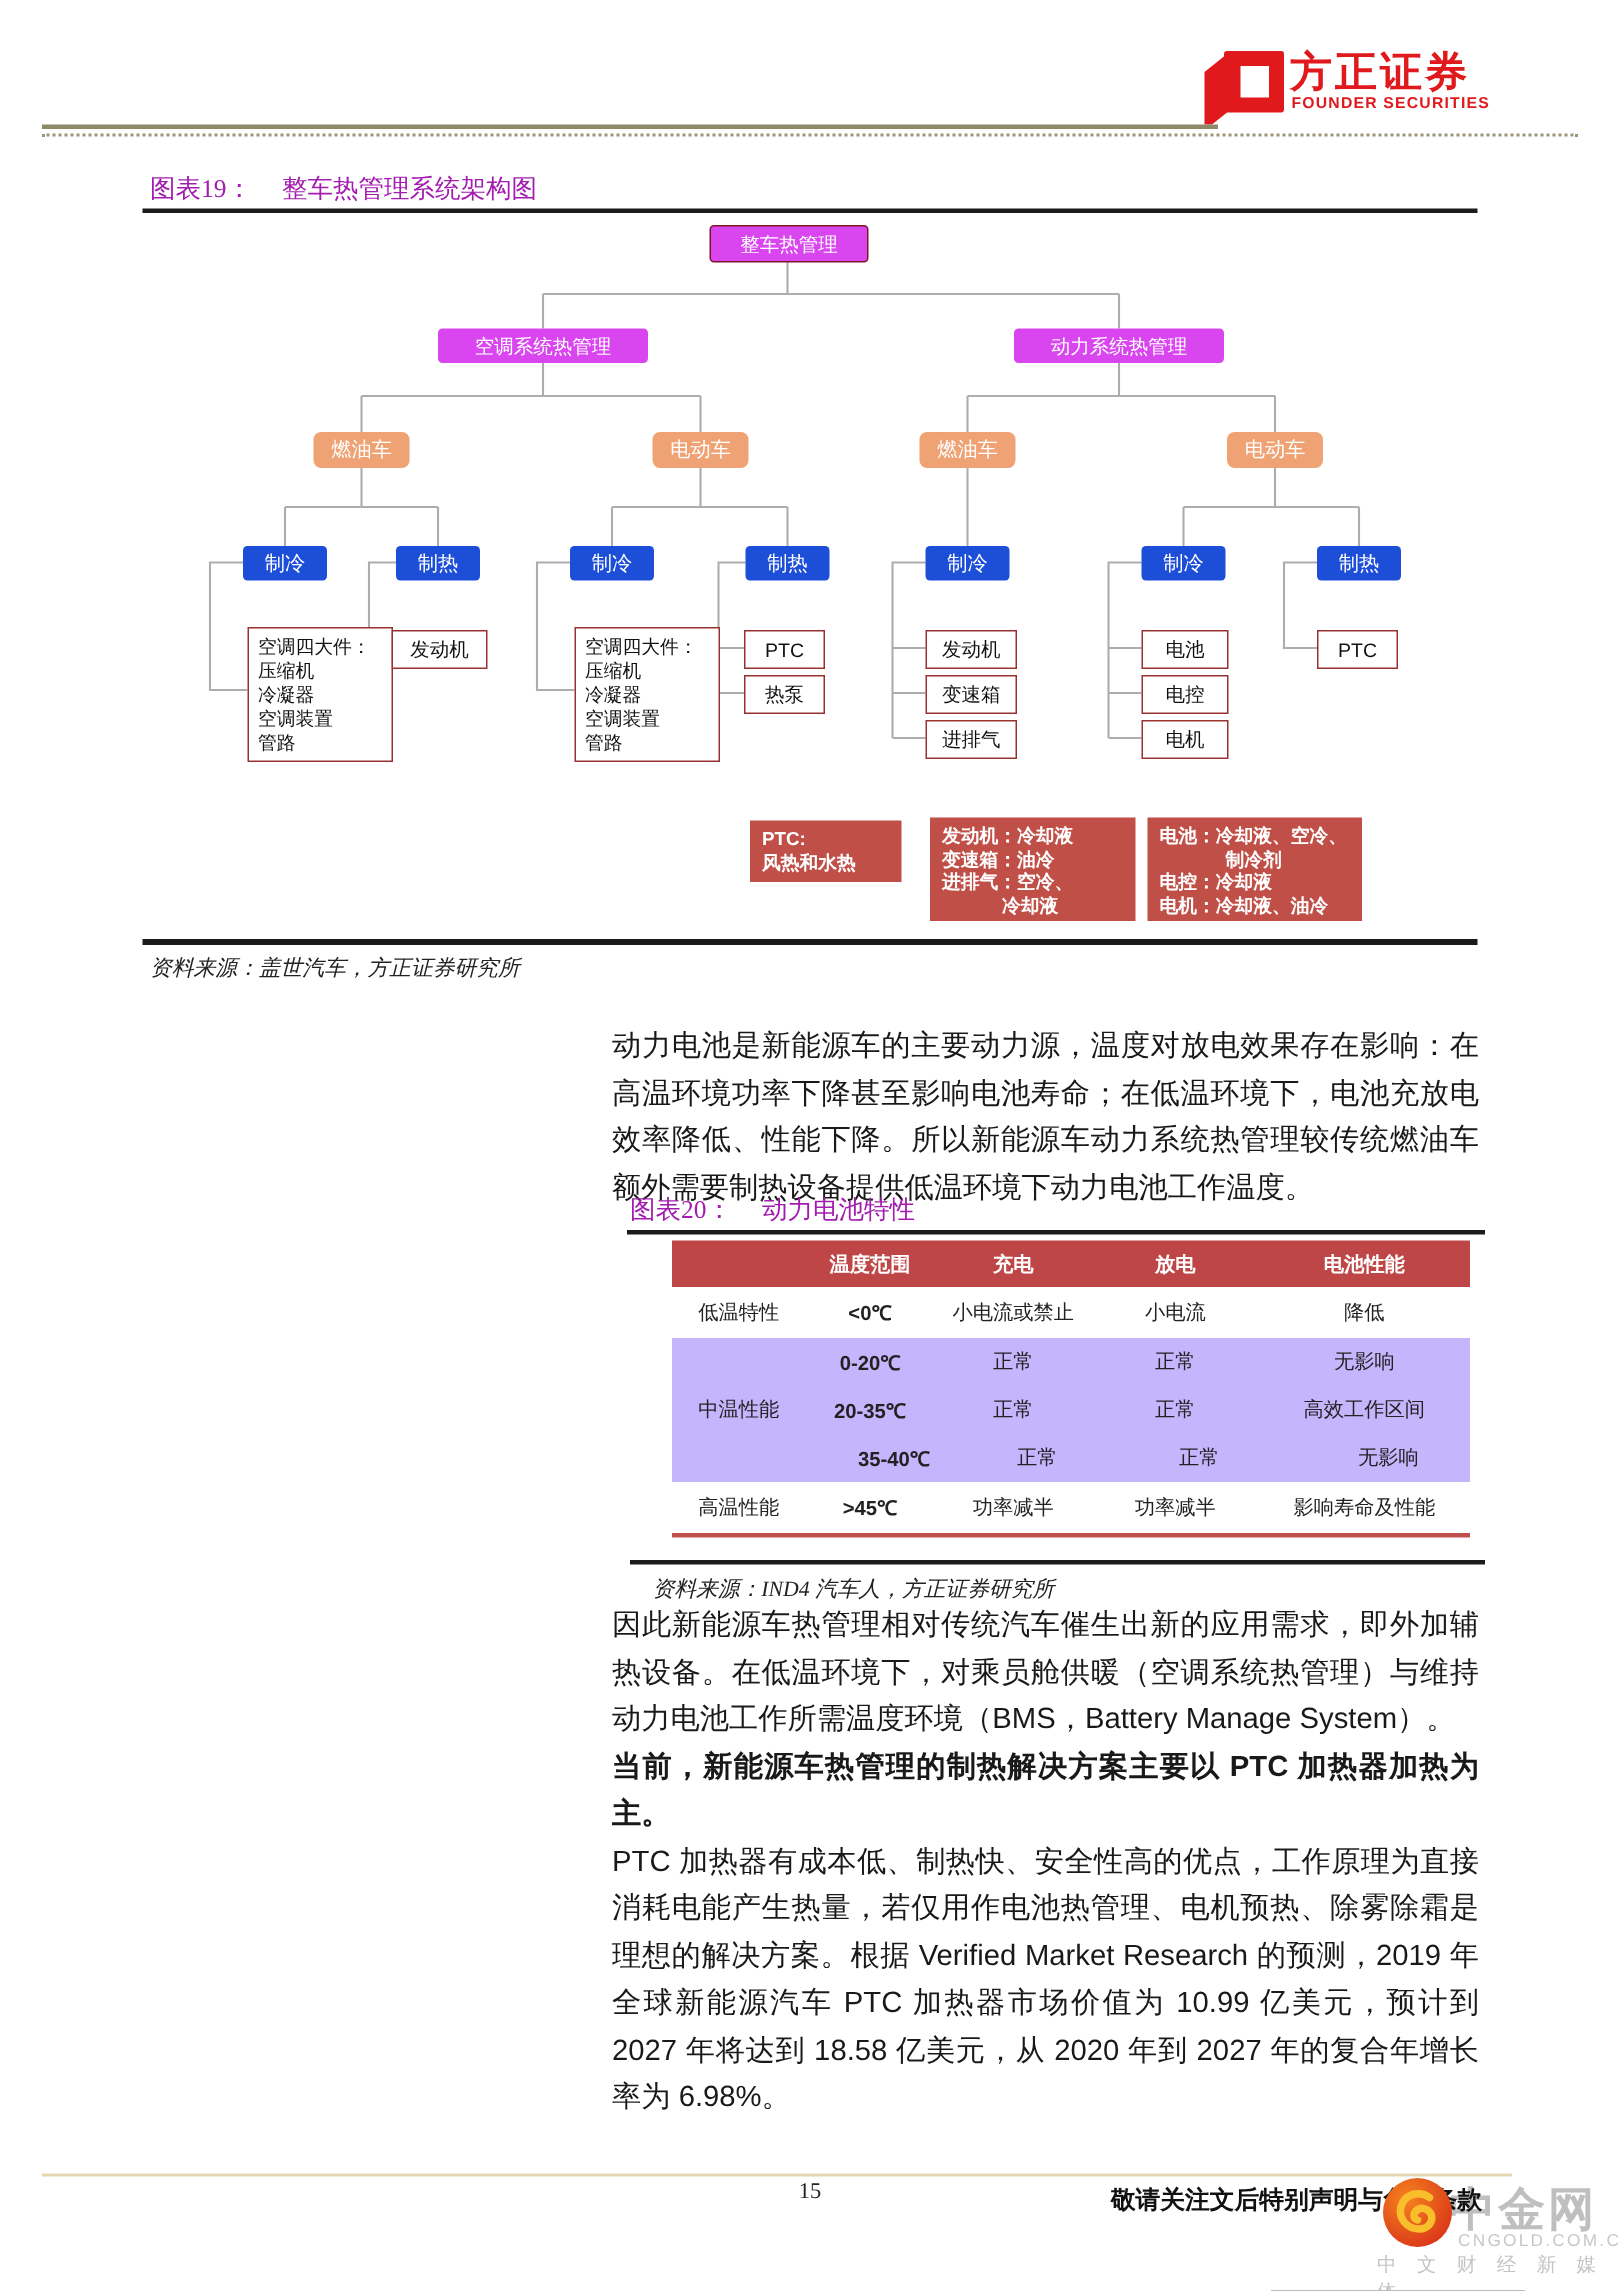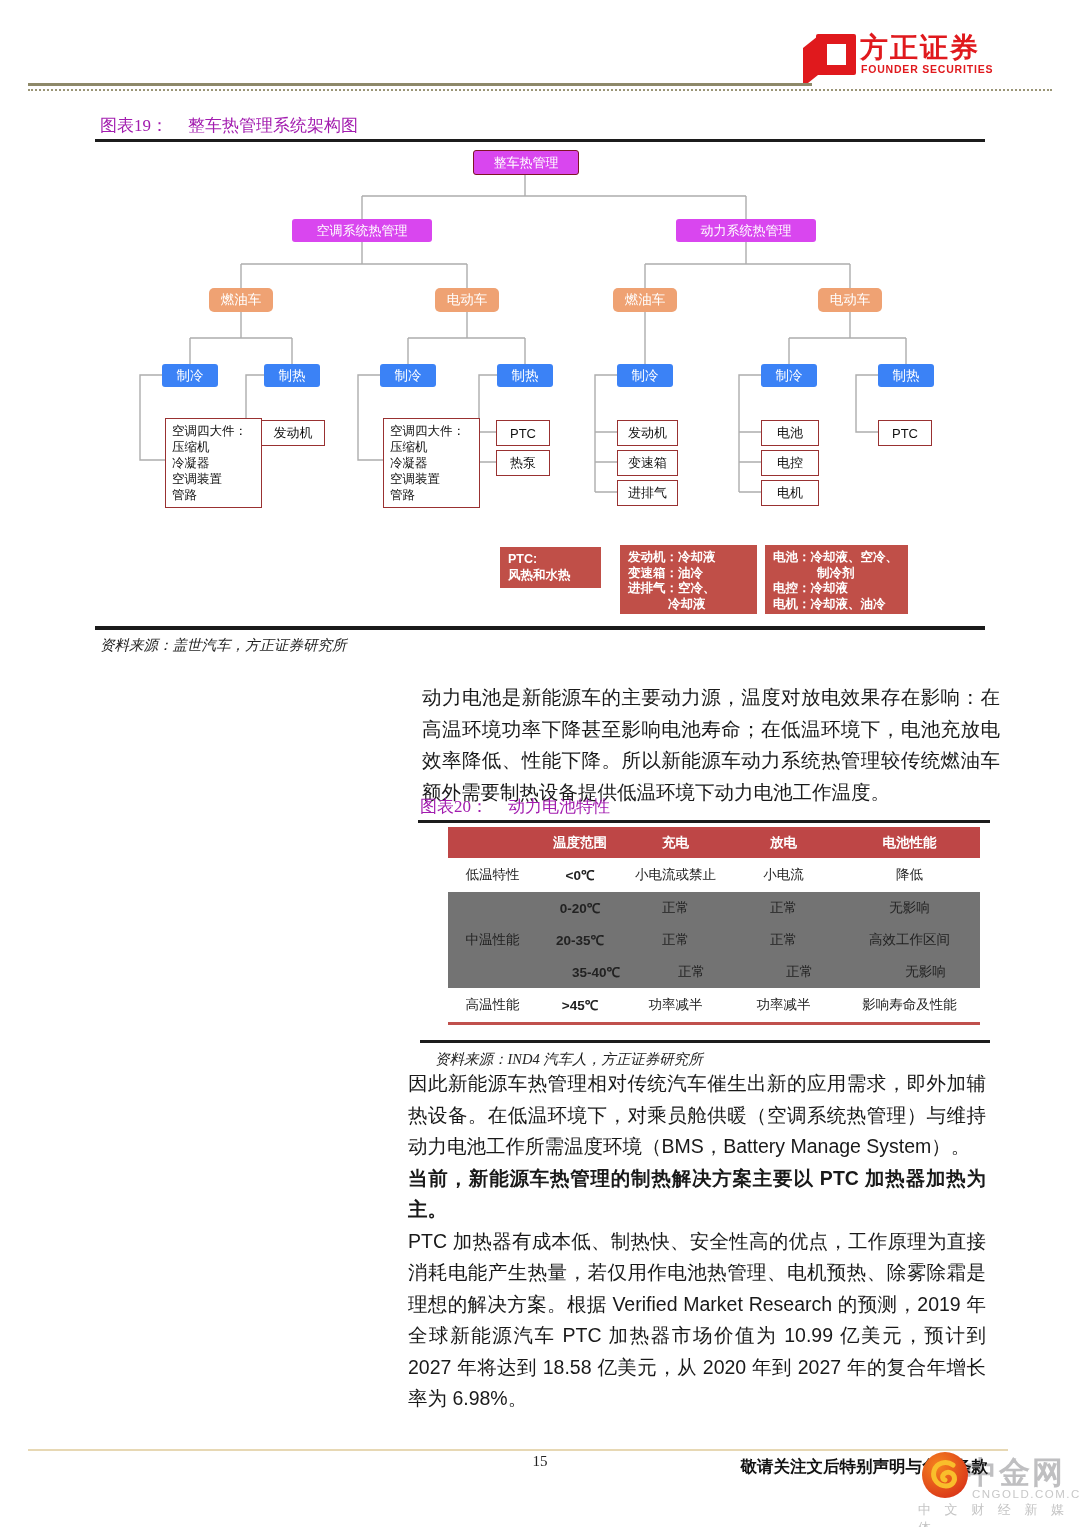--- a/index.html
+++ b/index.html
@@ -20,21 +20,21 @@
   .fig-caption .cap-title{margin-left:20px;}
   .cap-underline{height:2.5px;background:#1c1c1c;}
   .source-note{font-family:"Liberation Serif",serif;font-style:italic;font-size:14.5px;color:#222;}
 
   
   .node{position:absolute;display:flex;align-items:center;justify-content:center;
         color:#fff;font-size:13px;white-space:nowrap;}
   .n-root{background:#d946ef;border:1px solid #7e1527;border-radius:3px;}
   .n-red{background:#d946ef;border-radius:3px;}
   .n-orange{background:#EFA273;border-radius:5px;font-size:13.5px;}
-  .n-gray{background:#3b82f6;border-radius:3px;font-size:13.5px;}
+  .n-gray{background:#1d4ed8;border-radius:3px;font-size:13.5px;}
   .leaf{position:absolute;display:flex;align-items:center;justify-content:center;
         background:#fff;border:1.5px solid #993131;color:#111;font-size:13px;white-space:nowrap;}
   .leaf-multi{position:absolute;background:#fff;border:1.5px solid #993131;color:#111;
         font-size:12.5px;line-height:16px;padding:4px 6px;white-space:nowrap;}
   .legend{position:absolute;background:#C04F48;color:#fff;font-size:12.5px;font-weight:600;
         line-height:15.5px;padding:5px 8px;white-space:nowrap;}
   .indent40{padding-left:40px;}
   .indent44{padding-left:44px;}
   .fig-bottom-bar{left:95px;top:626px;width:890px;height:3.5px;background:#1a1a1a;}
 
@@ -42,21 +42,21 @@
   .body-block{font-size:19.5px;line-height:31.5px;text-align:justify;color:#191919;}
   .body-block p{margin:0;}
   .bold-para{font-weight:700;}
 
   
   .tbl{left:448px;top:827px;width:532px;}
   .trow{display:grid;grid-template-columns:89px 86px 105px 111px 141px;align-items:center;
         text-align:center;font-size:13.5px;color:#222;}
   .thead{height:31px;background:#BE4646;color:#fff;font-weight:600;}
   .trow-white{background:#ffffff;}
-  .trow-gray{background:#737373;}
+  .trow-gray{background:#c4b5fd;}
   .cell-temp{font-weight:700;font-family:"Liberation Sans",sans-serif;}
   .tbl-salmon-line{height:3px;background:#C0504D;}
   .tbl-black-line{left:420px;top:1040px;width:570px;height:2.5px;background:#1c1c1c;}
 
   
   .footer-line{left:28px;top:1449px;width:980px;height:2px;background:#E7D8B4;}
   .page-number{left:0;right:0;top:1453px;text-align:center;font-family:"Liberation Serif",serif;
                font-size:15px;color:#222;}
   .disclaimer{right:92px;top:1456px;font-size:16.5px;font-weight:600;color:#111;z-index:5;}
   .wm-circle{left:922px;top:1452px;z-index:6;}
@@ -161,21 +161,21 @@
   <div class="legend" style="left:765px;top:545px;width:127px;height:59px;">
     <div>电池：冷却液、空冷、</div>
     <div class="indent44">制冷剂</div>
     <div>电控：冷却液</div>
     <div>电机：冷却液、油冷</div>
   </div>
 
   <div class="abs fig-bottom-bar"></div>
   <div class="abs source-note" style="left:100px;top:636px;">资料来源：盖世汽车，方正证券研究所</div>
 
-  <div class="abs body-block" style="left:408px;top:682px;width:578px;margin-left:14px;">
+  <div class="abs body-block" style="left:408px;top:682px;width:578px;">
     <p>动力电池是新能源车的主要动力源，温度对放电效果存在影响：在高温环境功率下降甚至影响电池寿命；在低温环境下，电池充放电效率降低、性能下降。所以新能源车动力系统热管理较传统燃油车额外需要制热设备提供低温环境下动力电池工作温度。</p>
   </div>
 
   <div class="abs fig-caption" style="left:420px;top:795px;">
     <span>图表20：</span><span class="cap-title">动力电池特性</span>
   </div>
   <div class="abs cap-underline" style="left:418px;top:820px;width:572px;"></div>
 
   <div class="abs tbl">
     <div class="trow thead">

